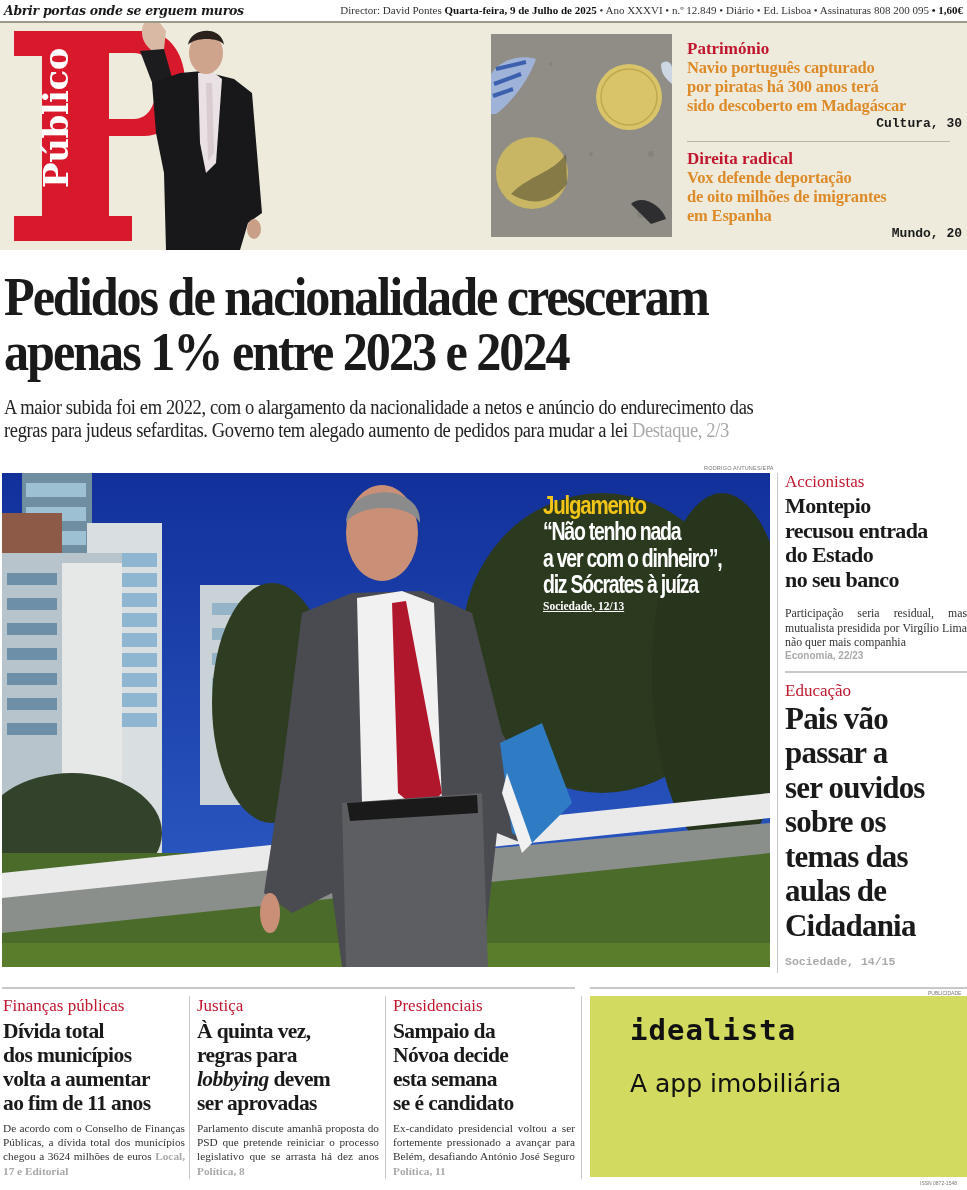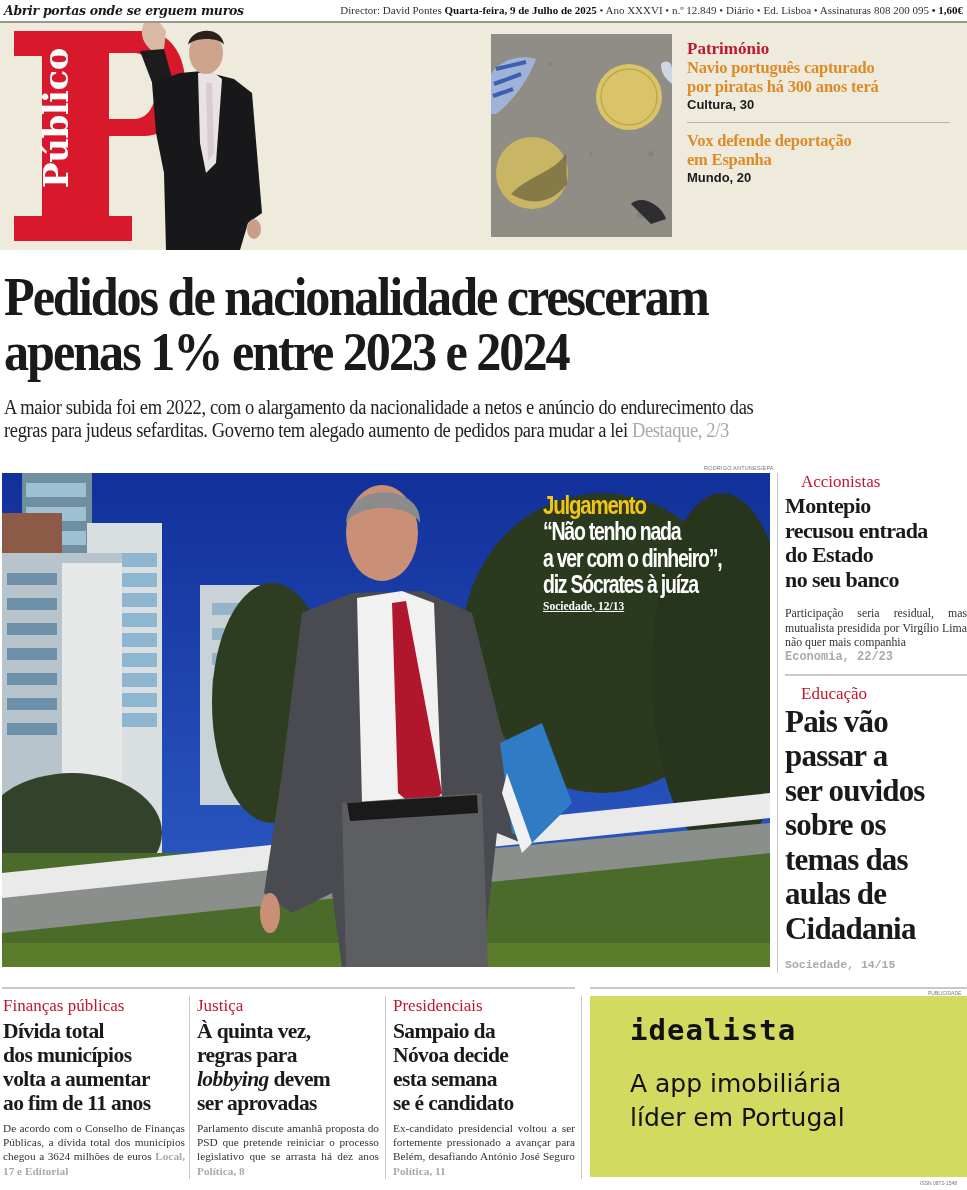--- a/index.html
+++ b/index.html
@@ -22,43 +22,43 @@
   .musk-text { position: absolute; left: 280px; top: 8px; width: 200px; }
   .musk-kicker { font-family: "DejaVu Serif", serif; color: #c0172e; font-size: 27px; line-height: 30px; letter-spacing: -1.2px; }
   .musk-head { font-family: "DejaVu Serif", serif; color: #dd8a28; font-size: 27px; line-height: 31.5px; letter-spacing: -1.4px; }
   .musk-ref { font-family: "Liberation Serif", serif; font-weight: bold; font-size: 13px; color: #1a1a1a; margin-top: 1px; }
 
   .coins { position: absolute; left: 491px; top: 11px; width: 181px; height: 203px; background: #8f8c86; overflow: hidden; }
 
   .side-stories { position: absolute; left: 687px; top: 17px; width: 275px; }
   .ss-kicker { font-family: "Liberation Serif", serif; font-weight: bold; color: #c0172e; font-size: 17px; line-height: 18px; }
   .ss-head { font-family: "Liberation Serif", serif; font-weight: bold; color: #dd8a28; font-size: 16.5px; line-height: 19px; letter-spacing: -0.2px; }
-  .ss-ref { font-family: Liberation Sans, sans-serif; font-weight: bold; font-size: 13px; color: #1a1a1a; margin-top: 1px; }
+  .ss-ref { font-family: Liberation Mono, monospace; font-weight: bold; font-size: 13px; color: #1a1a1a; margin-top: 1px; text-align: right; }
   .ss-sep { height: 1px; background: #b9b6a8; margin: 10px 12px 8px 0; }
 
   
   .headline { position: absolute; left: 4px; top: 270px; width: 960px; font-family: "Liberation Serif", serif; font-weight: bold; font-size: 54px; line-height: 55px; letter-spacing: -2.2px; color: #1a1a1a; transform: scaleX(0.93); transform-origin: left; white-space: nowrap; }
   .deck { position: absolute; left: 4px; top: 396px; width: 1000px; font-family: "Liberation Serif", serif; font-size: 20px; line-height: 23px; color: #222; letter-spacing: -0.4px; transform: scaleX(0.925); transform-origin: left; white-space: nowrap; }
   .deck .ref { color: #a9a9a9; }
 
   
   .credit { position: absolute; left: 704px; top: 465px; font-family: "Liberation Sans", sans-serif; font-size: 5.5px; color: #777; letter-spacing: 0.2px; }
   .photo { position: absolute; left: 2px; top: 473px; width: 768px; height: 494px; overflow: hidden; background: #1b3ea8; }
   .photo-text { position: absolute; left: 543px; top: 492px; width: 230px; }
   .pt-kicker { font-family: "Liberation Sans", sans-serif; font-weight: bold; color: #f2c417; font-size: 25px; line-height: 26px; letter-spacing: -1.5px; transform: scaleX(0.82); transform-origin: left; white-space: nowrap; }
   .pt-head { font-family: "Liberation Sans", sans-serif; font-weight: bold; color: #ffffff; font-size: 25px; line-height: 26.5px; letter-spacing: -1.6px; transform: scaleX(0.78); transform-origin: left; white-space: nowrap; }
   .pt-ref { font-family: "Liberation Serif", serif; font-weight: bold; color: #fff; font-size: 11.5px; margin-top: 2px; text-decoration: underline; }
 
   
   .vrule { position: absolute; left: 777px; top: 473px; width: 1px; height: 500px; background: #c8c8c8; }
   .rcol { position: absolute; left: 785px; top: 472px; width: 182px; }
-  .rc-kicker { font-family: "Liberation Serif", serif; color: #c0172e; font-size: 17px; line-height: 19px; margin-left: 16px; }
+  .rc-kicker { font-family: "Liberation Serif", serif; color: #c0172e; font-size: 17px; line-height: 19px; }
   .rc-head1 { font-family: "Liberation Serif", serif; font-weight: bold; font-size: 22px; line-height: 24.5px; letter-spacing: -0.6px; color: #1a1a1a; margin-top: 3px; }
   .rc-deck { font-family: "Liberation Serif", serif; font-size: 11.8px; line-height: 14.5px; color: #333; margin-top: 14px; text-align: justify; }
-  .rc-ref { font-family: Liberation Mono, monospace; font-weight: bold; font-size: 12px; color: #a9a9a9; }
+  .rc-ref { font-family: Liberation Sans, sans-serif; font-weight: bold; font-size: 10px; color: #a9a9a9; }
   .rc-sep { height: 2px; background: #c8c8c8; margin: 10px 0 8px 0; }
   .rc-head2 { font-family: "Liberation Serif", serif; font-weight: bold; font-size: 31px; line-height: 34.5px; letter-spacing: -0.8px; color: #1a1a1a; margin-top: 2px; }
   .rc-ref2 { font-family: Liberation Mono, monospace; font-weight: bold; font-size: 11.5px; color: #a9a9a9; margin-top: 12px; }
 
   
   .bottomline { position: absolute; left: 2px; top: 987px; width: 573px; height: 2px; background: #c8c8c8; }
   .bottomline2 { position: absolute; left: 590px; top: 987px; width: 377px; height: 2px; background: #c8c8c8; }
   .bcol { position: absolute; top: 996px; }
   .b-kicker { font-family: "Liberation Serif", serif; color: #c0172e; font-size: 17px; line-height: 19px; }
   .b-head { font-family: "Liberation Serif", serif; font-weight: bold; font-size: 21.5px; line-height: 24px; letter-spacing: -0.6px; color: #1a1a1a; margin-top: 4px; }
@@ -131,27 +131,30 @@
     <path d="M20 160 C40 140 60 140 75 120 L76 150 C60 170 40 172 20 160 Z" fill="#504a2e" opacity="0.55"></path>
     <path d="M170 30 C175 25 181 28 181 35 L181 50 C175 45 170 40 170 30 Z" fill="#cdd6e3"></path>
   </svg>
 
   <div class="side-stories">
     <div>
       <div class="ss-kicker">Património</div>
       <div class="ss-head">
         <div>Navio português capturado</div>
         <div>por piratas há 300 anos terá</div>
+        <div>sido descoberto em Madagáscar</div>
       </div>
       <div class="ss-ref">Cultura, 30</div>
     </div>
     <div class="ss-sep"></div>
     <div>
+      <div class="ss-kicker">Direita radical</div>
       <div class="ss-head">
         <div>Vox defende deportação</div>
+        <div>de oito milhões de imigrantes</div>
         <div>em Espanha</div>
       </div>
       <div class="ss-ref">Mundo, 20</div>
     </div>
   </div>
 </div>
 
 <div class="headline">
   <div>Pedidos de nacionalidade cresceram</div>
   <div>apenas 1% entre 2023 e 2024</div>
@@ -314,16 +317,15 @@
     <span>Ex-candidato presidencial voltou a ser fortemente pressionado a avançar para Belém, desafiando António José Seguro</span> <span class="b-ref">Política, 11</span>
   </div>
 </div>
 <div class="bvrule" style="left:581px;"></div>
 
 <div class="pub-label">PUBLICIDADE</div>
 <div class="ad">
   <div class="ad-brand">idealista</div>
   <div class="ad-text">
     <div>A app imobiliária</div>
-    <div>líder em Portugal</div>
   </div>
 </div>
 <div class="issn">ISSN 0872-1548</div>
 
 </body></html>

